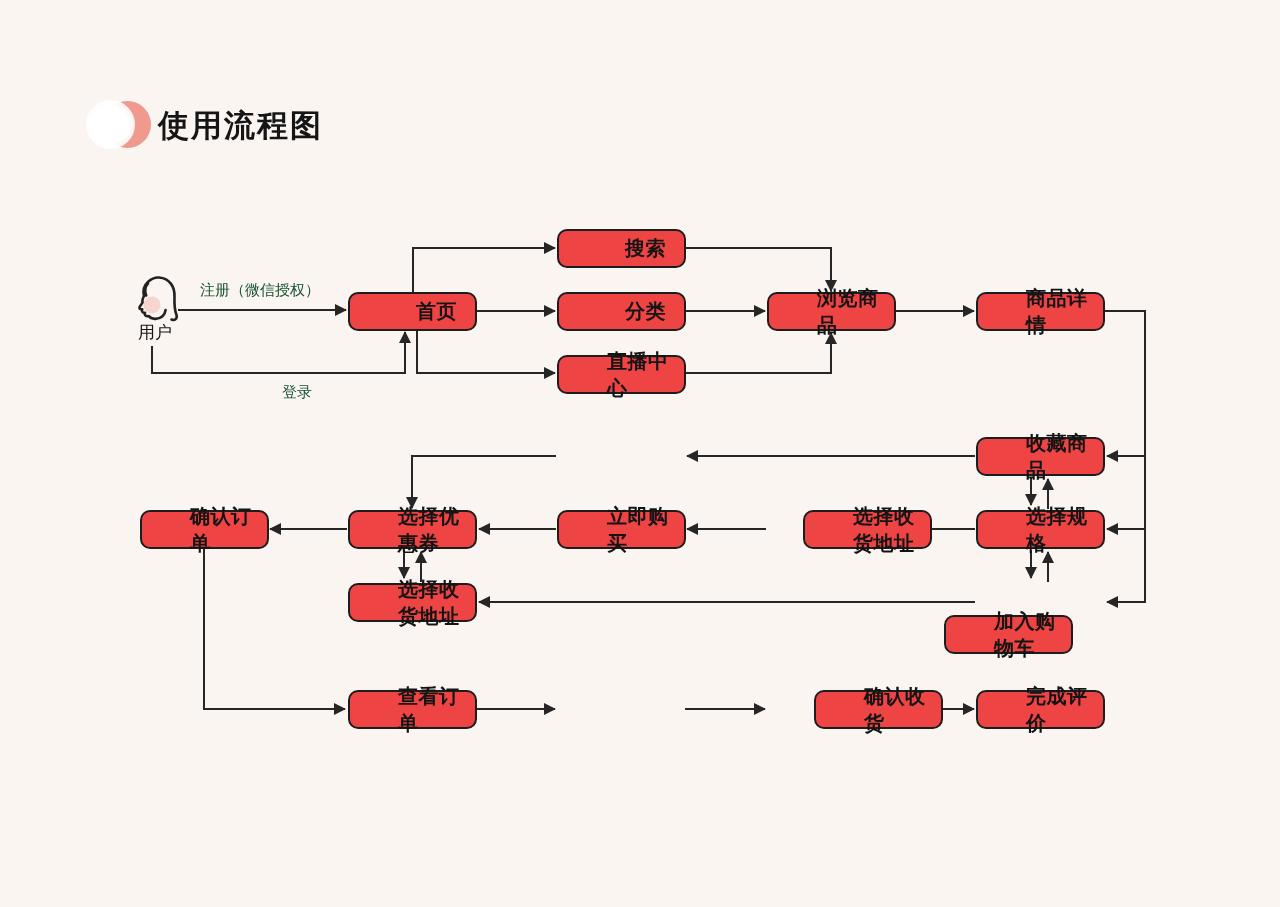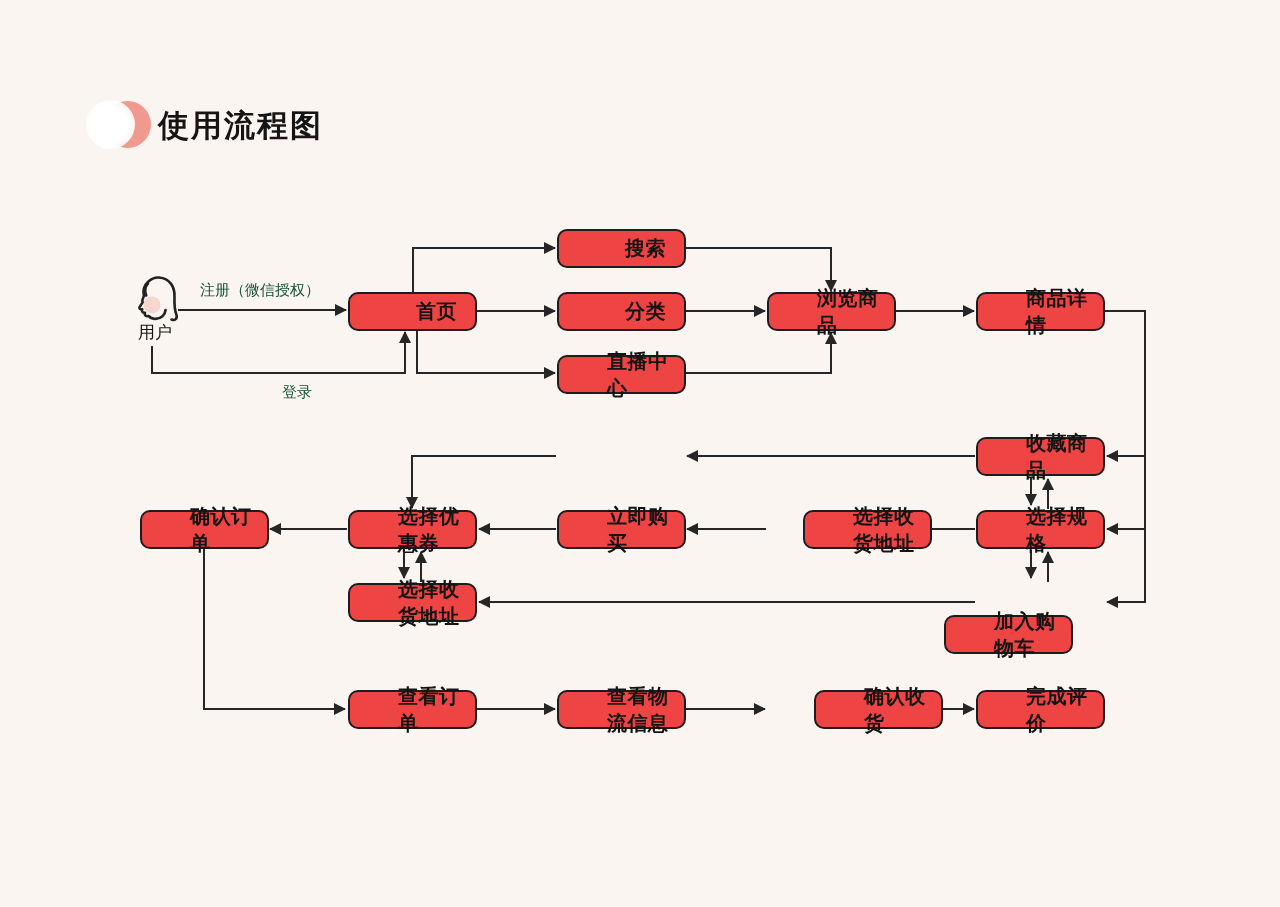--- a/index.html
+++ b/index.html
@@ -114,17 +114,16 @@
   <div class="node" style="left:976px;top:292px;">商品详情</div>
   <div class="node" style="left:976px;top:437px;">收藏商品</div>
   <div class="node" style="left:140px;top:510px;">确认订单</div>
   <div class="node" style="left:348px;top:510px;">选择优惠券</div>
   <div class="node" style="left:557px;top:510px;">立即购买</div>
   <div class="node" style="left:767px;top:510px;margin-left:36px;">选择收货地址</div>
   <div class="node" style="left:976px;top:510px;">选择规格</div>
   <div class="node" style="left:348px;top:583px;">选择收货地址</div>
   <div class="node" style="left:944px;top:583px;margin-top:32px;">加入购物车</div>
   <div class="node" style="left:348px;top:690px;">查看订单</div>
-  <div class="node" style="left:557px;top:690px;">查看物流信息</div>
   <div class="node" style="left:767px;top:690px;margin-left:47px;">确认收货</div>
   <div class="node" style="left:976px;top:690px;">完成评价</div>
 
 </div>
 
 </body></html>

